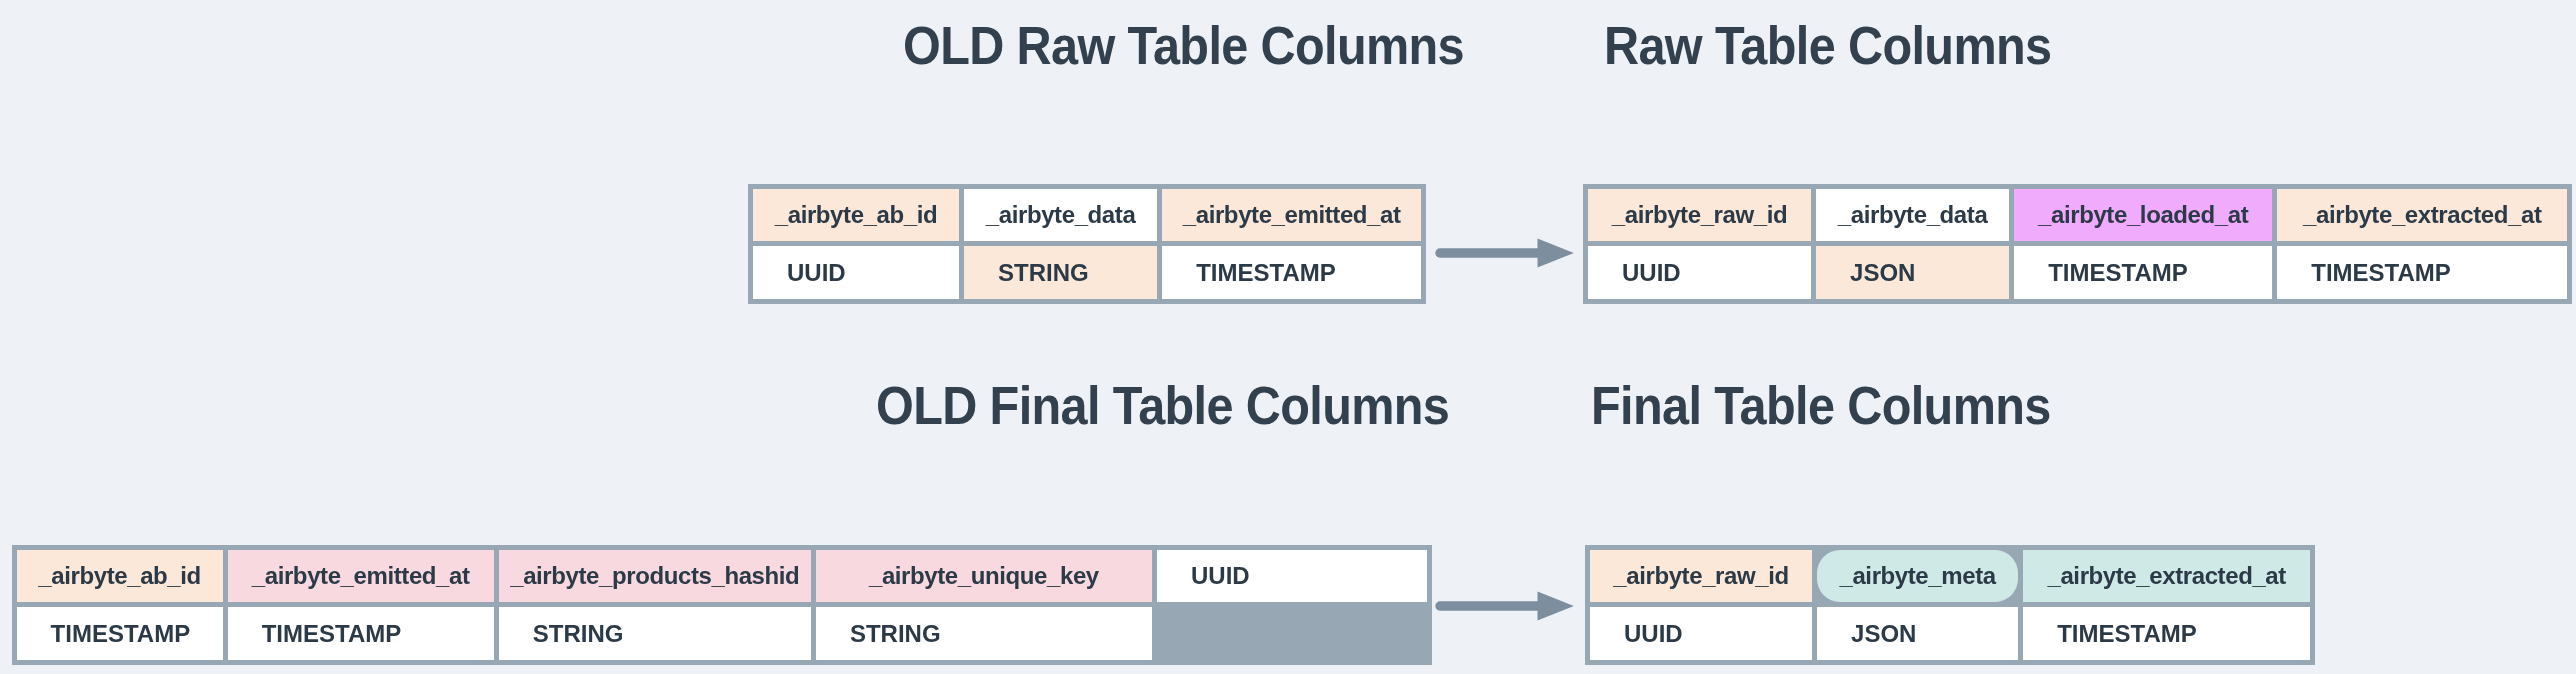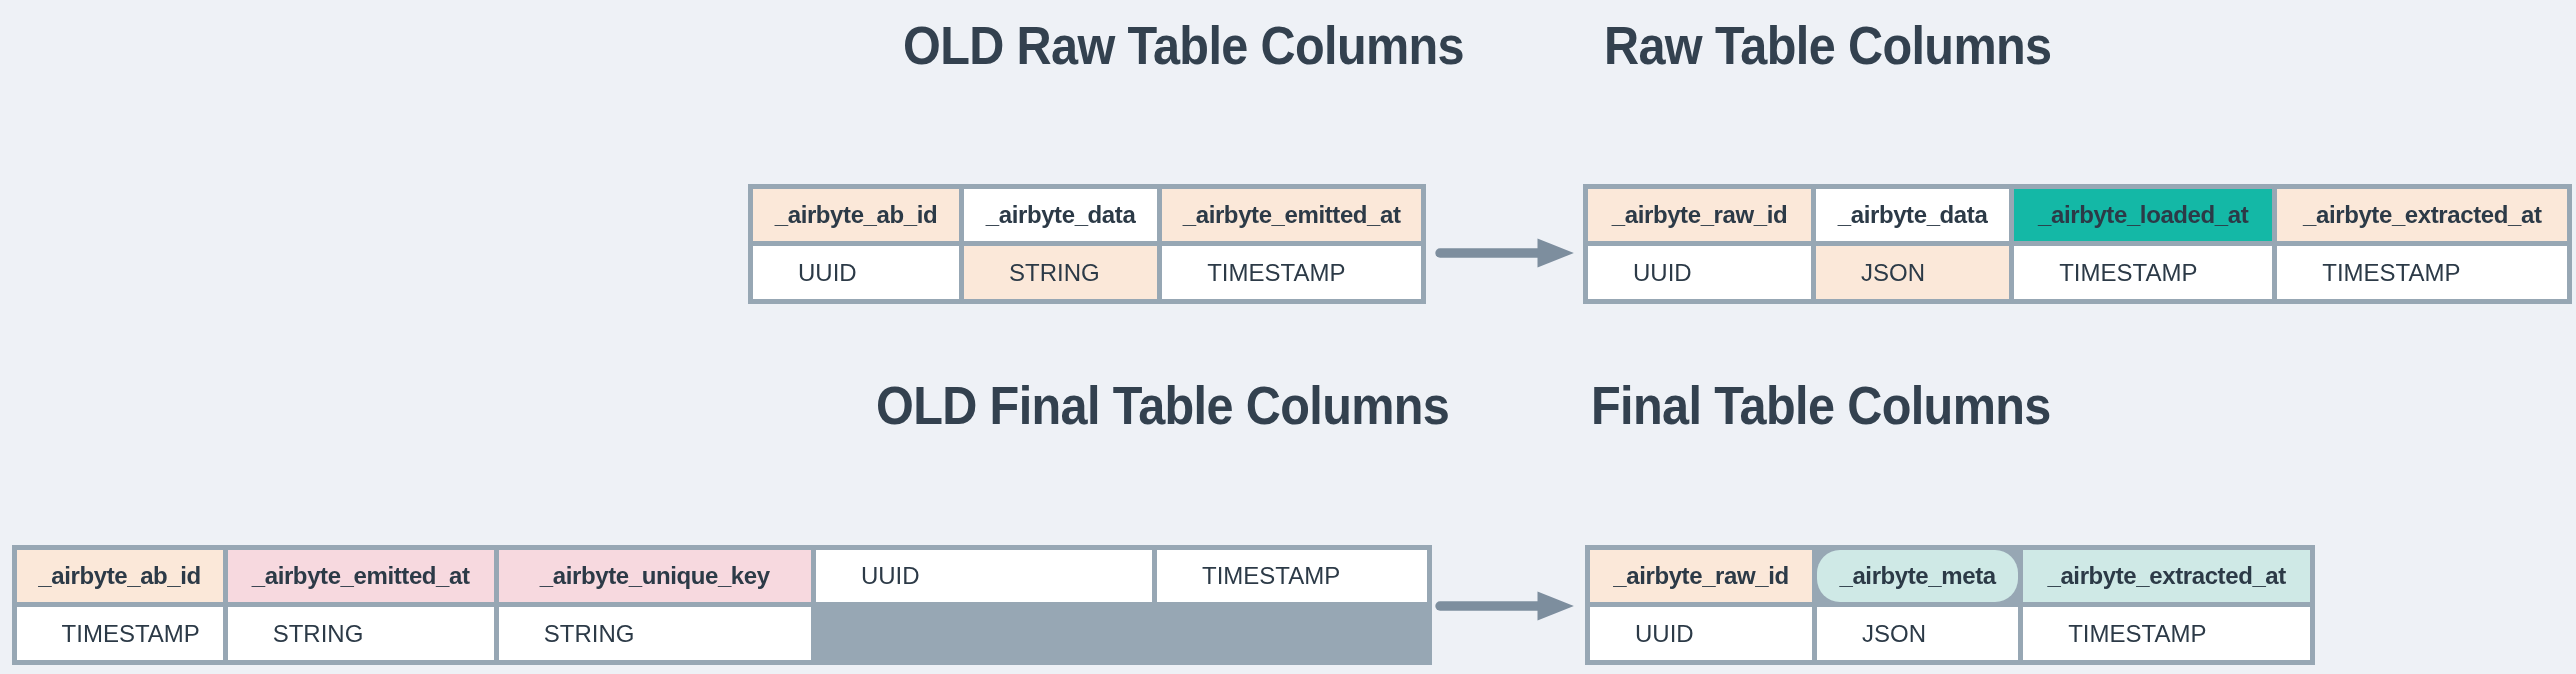--- a/index.html
+++ b/index.html
@@ -57,22 +57,22 @@
     white-space: nowrap;
     overflow: hidden;
   }
   .cell.header {
     justify-content: center;
     font-weight: 700;
     letter-spacing: -0.4px;
   }
   .cell.value {
     justify-content: flex-start;
-    padding-left: 45px;
-    font-weight: 400;
+    padding-left: 34px;
+    font-weight: 700;
   }
 
   .arrow {
     position: absolute;
     width: 143px;
     height: 32px;
   }
   .arrow-raw   { left: 1434px; top: 237px; }
   .arrow-final { left: 1434px; top: 590px; }
 </style>
@@ -95,35 +95,36 @@
     </div>
 
   <svg class="arrow arrow-raw" viewBox="0 0 196 44" aria-hidden="true">
     <line x1="8" y1="22" x2="148" y2="22" stroke="#7d8e9e" stroke-width="13" stroke-linecap="round"></line>
     <polygon points="142,2 192,22 142,42" fill="#7d8e9e"></polygon>
   </svg>
 
   <div class="schema-table tbl-raw" style="grid-template-columns: 223px 193px 258px 290px;">
       <div class="cell header" style="background: rgb(251, 232, 217);">_airbyte_raw_id</div>
       <div class="cell header" style="background: rgb(255, 255, 255);">_airbyte_data</div>
-      <div class="cell header" style="background: #14b8a6;">_airbyte_loaded_at</div>
+      <div class="cell header" style="background: #f0abfc;">_airbyte_loaded_at</div>
       <div class="cell header" style="background: rgb(251, 232, 217);">_airbyte_extracted_at</div>
       <div class="cell value" style="background: rgb(255, 255, 255);">UUID</div>
       <div class="cell value" style="background: rgb(251, 232, 217);">JSON</div>
       <div class="cell value" style="background: rgb(255, 255, 255);">TIMESTAMP</div>
       <div class="cell value" style="background: rgb(255, 255, 255);">TIMESTAMP</div>
     </div>
 
   <h1 class="title t-old-final">OLD Final Table Columns</h1>
 
   <h1 class="title t-final">Final Table Columns</h1>
 
   <div class="schema-table tbl-old-final" style="grid-template-columns: 206px 266px 312px 336px 270px;">
       <div class="cell header" style="background: rgb(251, 232, 217);">_airbyte_ab_id</div>
       <div class="cell header" style="background: rgb(247, 217, 223);">_airbyte_emitted_at</div>
+      <div class="cell header" style="background: rgb(247, 217, 223);">_airbyte_products_hashid</div>
       <div class="cell header" style="background: rgb(247, 217, 223);">_airbyte_unique_key</div>
       <div class="cell value" style="background: rgb(255, 255, 255);">UUID</div>
       <div class="cell value" style="background: rgb(255, 255, 255);">TIMESTAMP</div>
       <div class="cell value" style="background: rgb(255, 255, 255);">TIMESTAMP</div>
       <div class="cell value" style="background: rgb(255, 255, 255);">STRING</div>
       <div class="cell value" style="background: rgb(255, 255, 255);">STRING</div>
     </div>
 
   <svg class="arrow arrow-final" viewBox="0 0 196 44" aria-hidden="true">
     <line x1="8" y1="22" x2="148" y2="22" stroke="#7d8e9e" stroke-width="13" stroke-linecap="round"></line>

